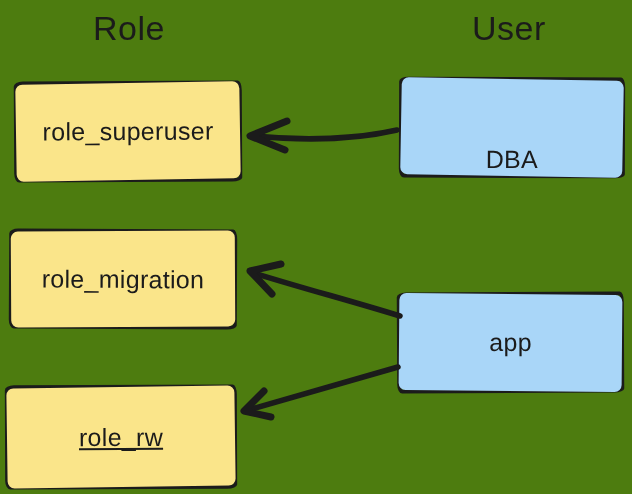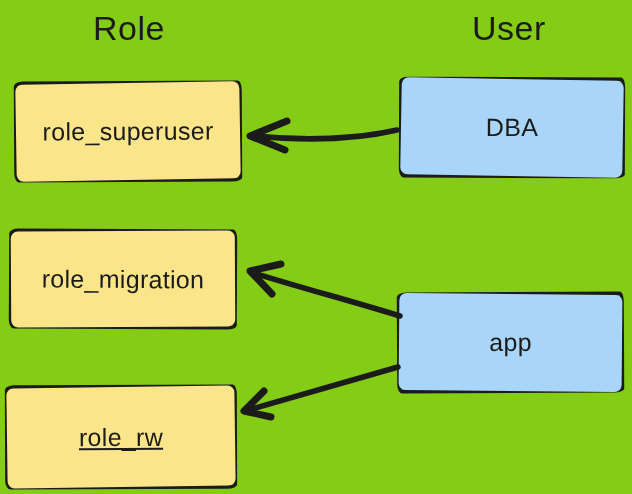--- a/index.html
+++ b/index.html
@@ -5,21 +5,21 @@
   html, body {
     margin: 0;
     padding: 0;
     background: #ffffff;
     font-family: "Liberation Sans", sans-serif;
   }
   .canvas {
     position: relative;
     width: 632px;
     height: 494px;
-    background: #84cc16;
+    background: #4d7c0f;
     overflow: hidden;
     isolation: isolate;
   }
   .col-header {
     position: absolute;
     font-size: 34px;
     line-height: 1.1;
     color: #1b1b1b;
     letter-spacing: 0.5px;
     white-space: nowrap;
@@ -49,21 +49,21 @@
     transform: rotate(-0.6deg);
     z-index: -1;
   }
   .role { --fill: #FAE58A; }
   .user { --fill: #A9D6F8; }
   .user::before { transform: rotate(0.8deg); }
 
   .node-role-superuser { left: 14px;  top: 81px;  width: 228px; height: 101px; transform: rotate(-0.3deg); }
   .node-role-migration { left: 9px;   top: 229px; width: 228px; height: 100px; transform: rotate(0.3deg); }
   .node-role-rw        { left: 5px;   top: 385px; width: 232px; height: 104px; transform: rotate(-0.2deg); text-decoration: underline; }
-  .node-user-dba       { left: 399px; top: 77px;  width: 226px; height: 101px; transform: rotate(0.2deg); }
+  .node-user-dba       { left: 399px; top: 77px;  width: 226px; height: 101px; transform: rotate(0.2deg); align-items: flex-end; }
   .node-user-app       { left: 397px; top: 292px; width: 227px; height: 101px; transform: rotate(-0.3deg); }
 
   .edges-layer {
     position: absolute;
     left: 0; top: 0;
     width: 632px;
     height: 494px;
     pointer-events: none;
   }
   .edges-layer path {

